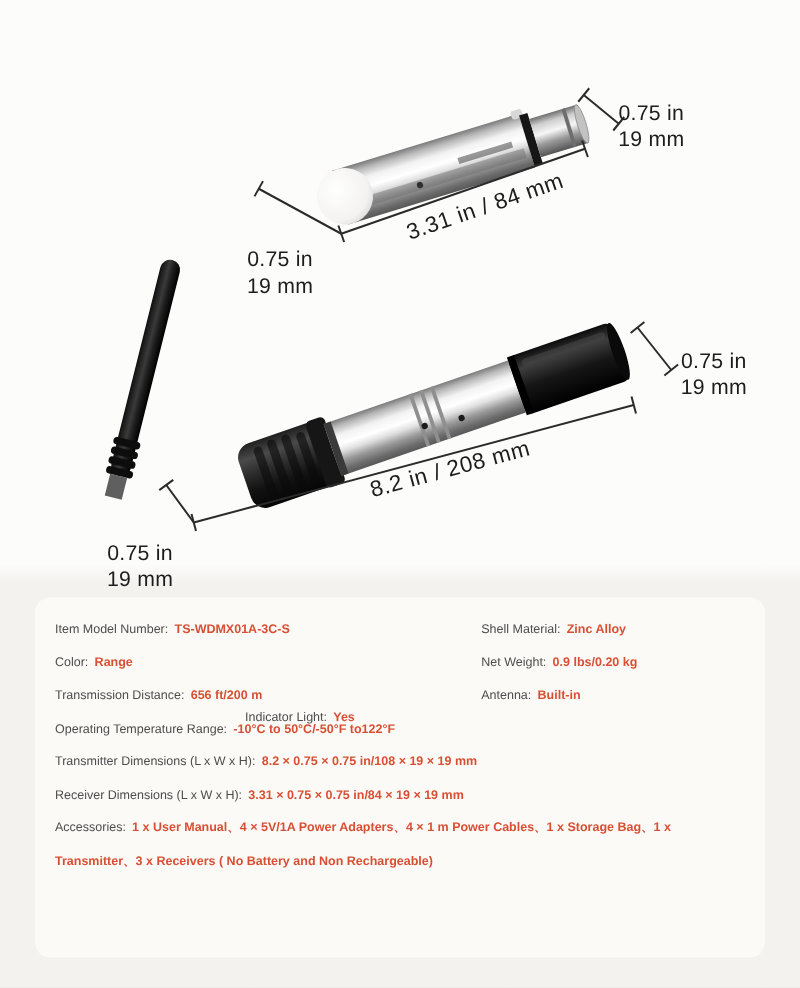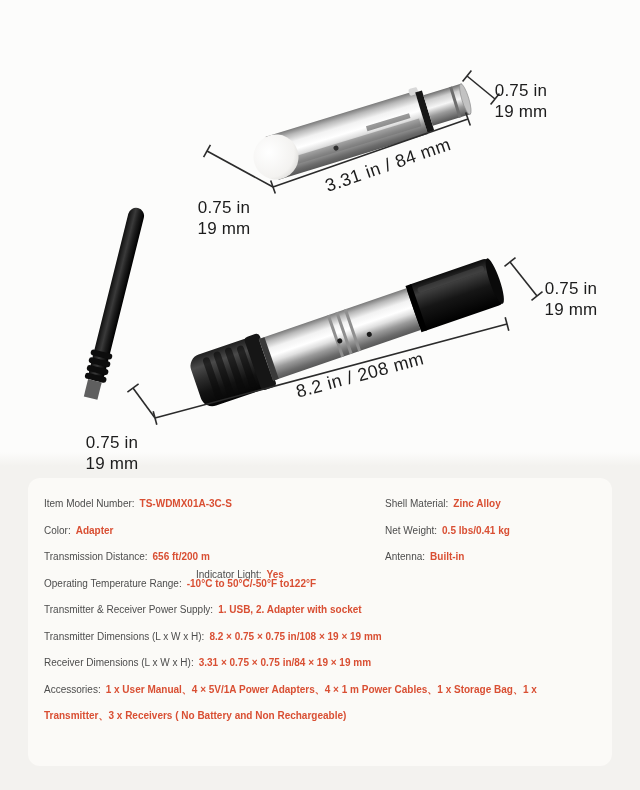--- a/index.html
+++ b/index.html
@@ -175,50 +175,45 @@
       <span class="cell col-a">
         <span class="lbl">Item Model Number:</span><span class="val">TS-WDMX01A-3C-S</span>
       </span>
       <span class="cell col-c">
         <span class="lbl">Shell Material:</span><span class="val">Zinc Alloy</span>
       </span>
     </div>
 
     <div class="spec-row">
       <span class="cell col-a">
-        <span class="lbl">Color:</span><span class="val">Adapter</span>
+        <span class="lbl">Color:</span><span class="val">Range</span>
       </span>
       <span class="cell col-b">
         <span class="lbl">Indicator Light:</span><span class="val">Yes</span>
       </span>
       <span class="cell col-c">
-        <span class="lbl">Net Weight:</span><span class="val">0.5 lbs/0.41 kg</span>
+        <span class="lbl">Net Weight:</span><span class="val">0.9 lbs/0.20 kg</span>
       </span>
     </div>
 
     <div class="spec-row">
       <span class="cell col-a">
         <span class="lbl">Transmission Distance:</span><span class="val">656 ft/200 m</span>
       </span>
       <span class="cell col-c">
         <span class="lbl">Antenna:</span><span class="val">Built-in</span>
       </span>
     </div>
 
     <div class="spec-row">
       <span class="cell col-a">
         <span class="lbl">Operating Temperature Range:</span><span class="val">-10°C to 50°C/-50°F to122°F</span>
       </span>
     </div>
 
-    <div class="spec-row">
-      <span class="cell col-a">
-        <span class="lbl">Transmitter &amp; Receiver Power Supply:</span><span class="val">1. USB, 2. Adapter with socket</span>
-      </span>
-    </div>
 
     <div class="spec-row">
       <span class="cell col-a">
         <span class="lbl">Transmitter Dimensions (L x W x H):</span><span class="val">8.2 × 0.75 × 0.75 in/108 × 19 × 19 mm</span>
       </span>
     </div>
 
     <div class="spec-row">
       <span class="cell col-a">
         <span class="lbl">Receiver Dimensions (L x W x H):</span><span class="val">3.31 × 0.75 × 0.75 in/84 × 19 × 19 mm</span>

